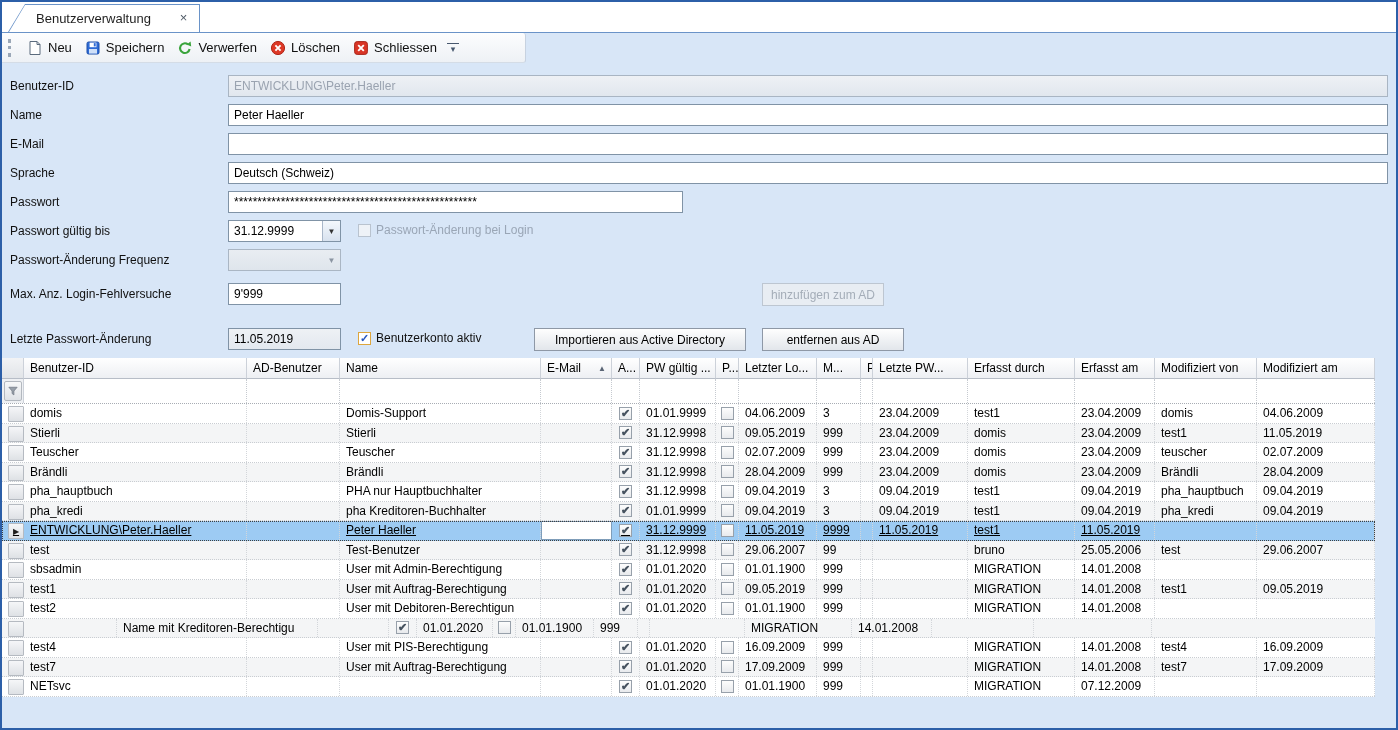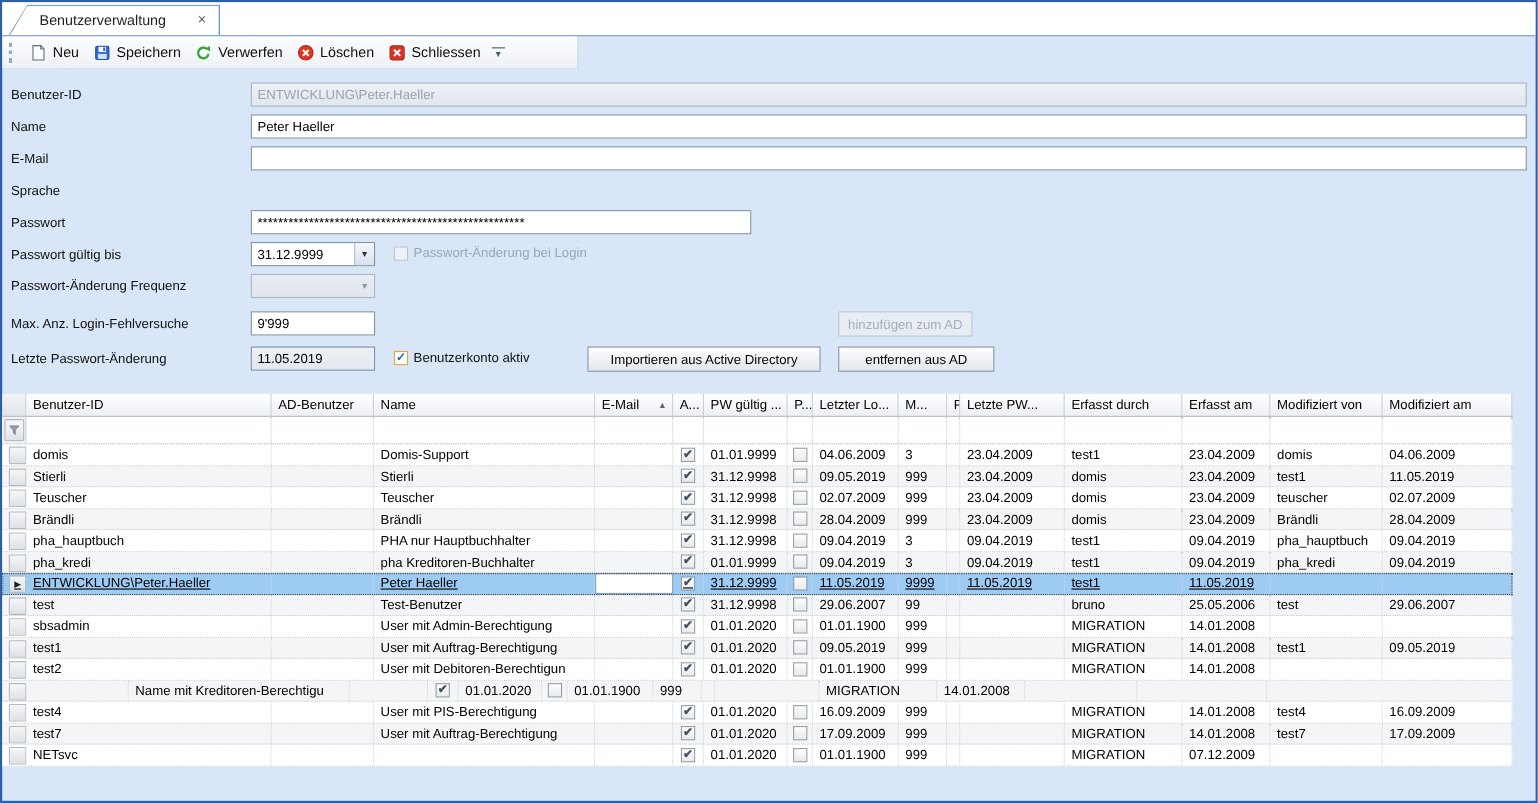--- a/index.html
+++ b/index.html
@@ -161,20 +161,21 @@
       <input class="fin full" value="Peter Haeller" style="">
     </div>
 
     <div class="frow" style="top:69px">
       <span class="flabel">E-Mail</span>
       <input class="fin full" value="" style="">
     </div>
 
     <div class="frow" style="top:98px">
       <span class="flabel">Sprache</span>
+      <input class="fin full" value="Deutsch (Schweiz)" style="">
     </div>
 
     <div class="frow" style="top:127px">
       <span class="flabel">Passwort</span>
       <input class="fin" style="width: 455px;" value="****************************************************">
     </div>
 
     <div class="frow" style="top:156px">
       <span class="flabel">Passwort gültig bis</span>
       <div class="combo">
@@ -194,21 +195,21 @@
         <span class="dbtn">▼</span>
       </div>
     </div>
 
     <div class="frow" style="top:219px">
       <span class="flabel">Max. Anz. Login-Fehlversuche</span>
       <input class="fin" style="width: 113px;" value="9'999">
       <button class="btn disabled" style="left:752px; width:122px; top:0" disabled="">hinzufügen zum AD</button>
     </div>
 
-    <div class="frow" style="top:251px">
+    <div class="frow" style="top:264px">
       <span class="flabel">Letzte Passwort-Änderung</span>
       <input class="fin readonly" style="width: 113px;" readonly="" value="11.05.2019">
       <div class="cb checked" style="left:348px">
         <span class="cb-box">✓</span>
         <span class="cb-label">Benutzerkonto aktiv</span>
       </div>
       <button class="btn" style="left:524px; width:212px; top:0">Importieren aus Active Directory</button>
       <button class="btn" style="left:752px; width:142px; top:0">entfernen aus AD</button>
     </div>
   </div>

